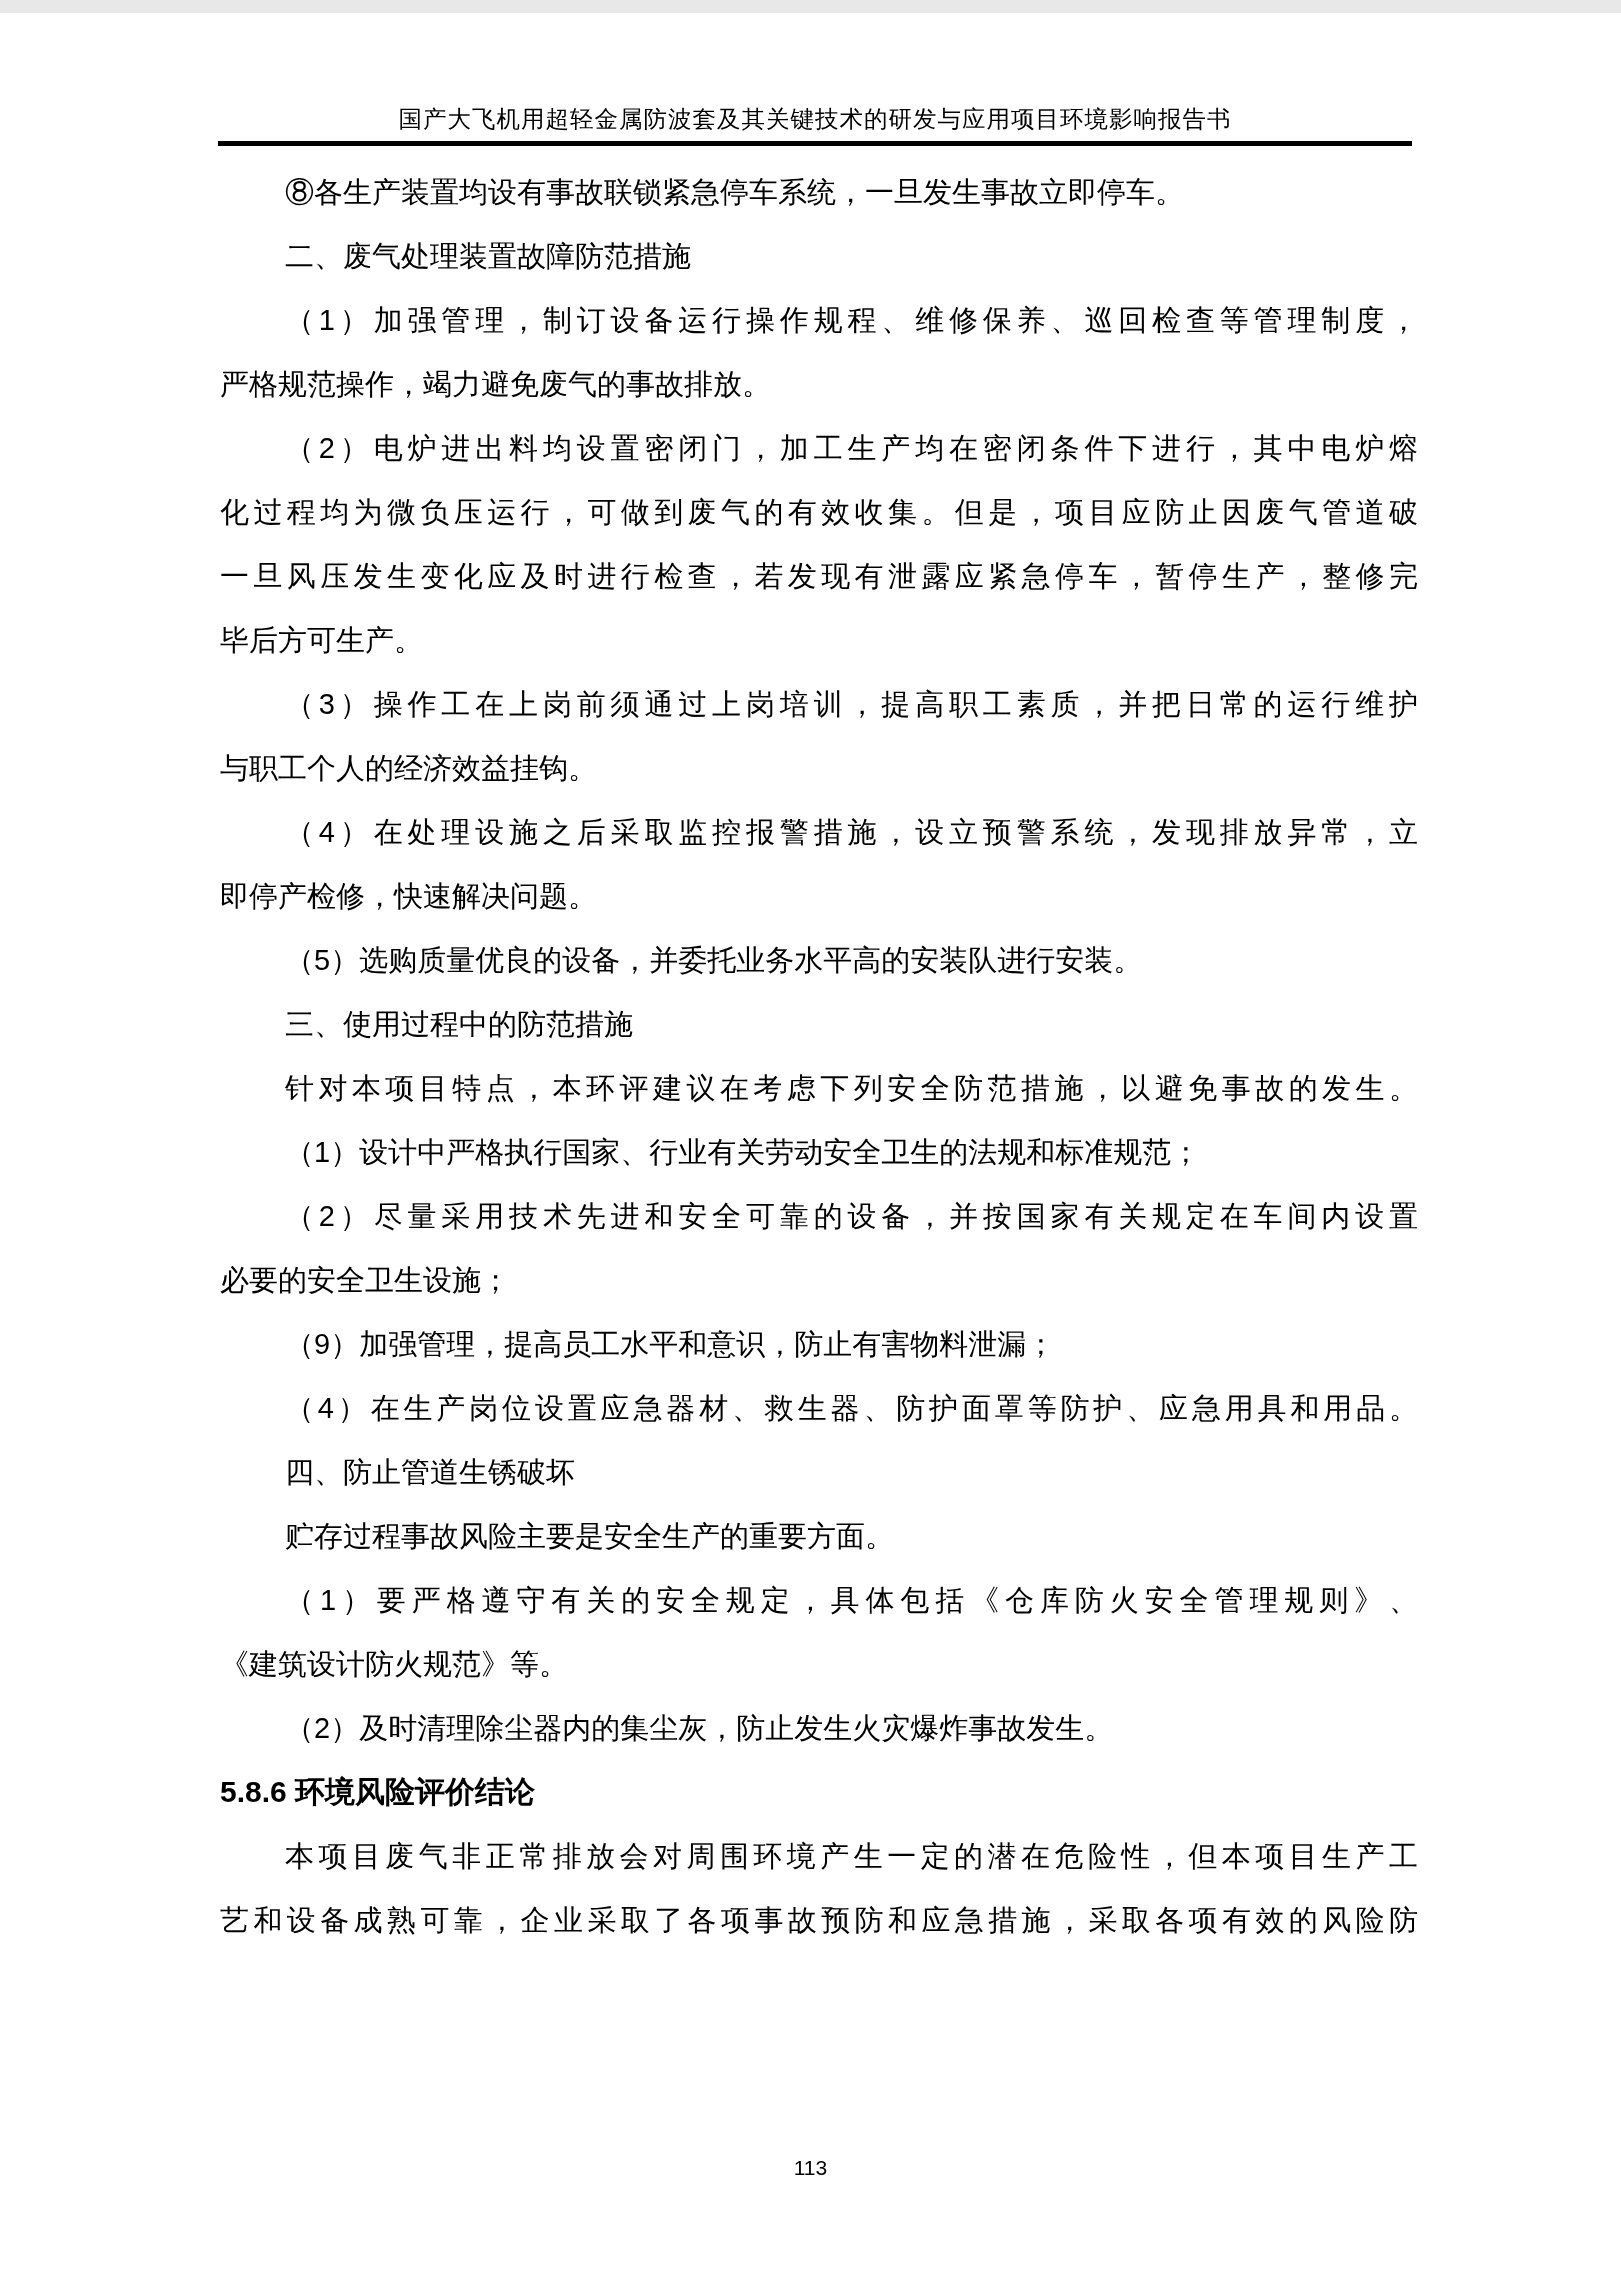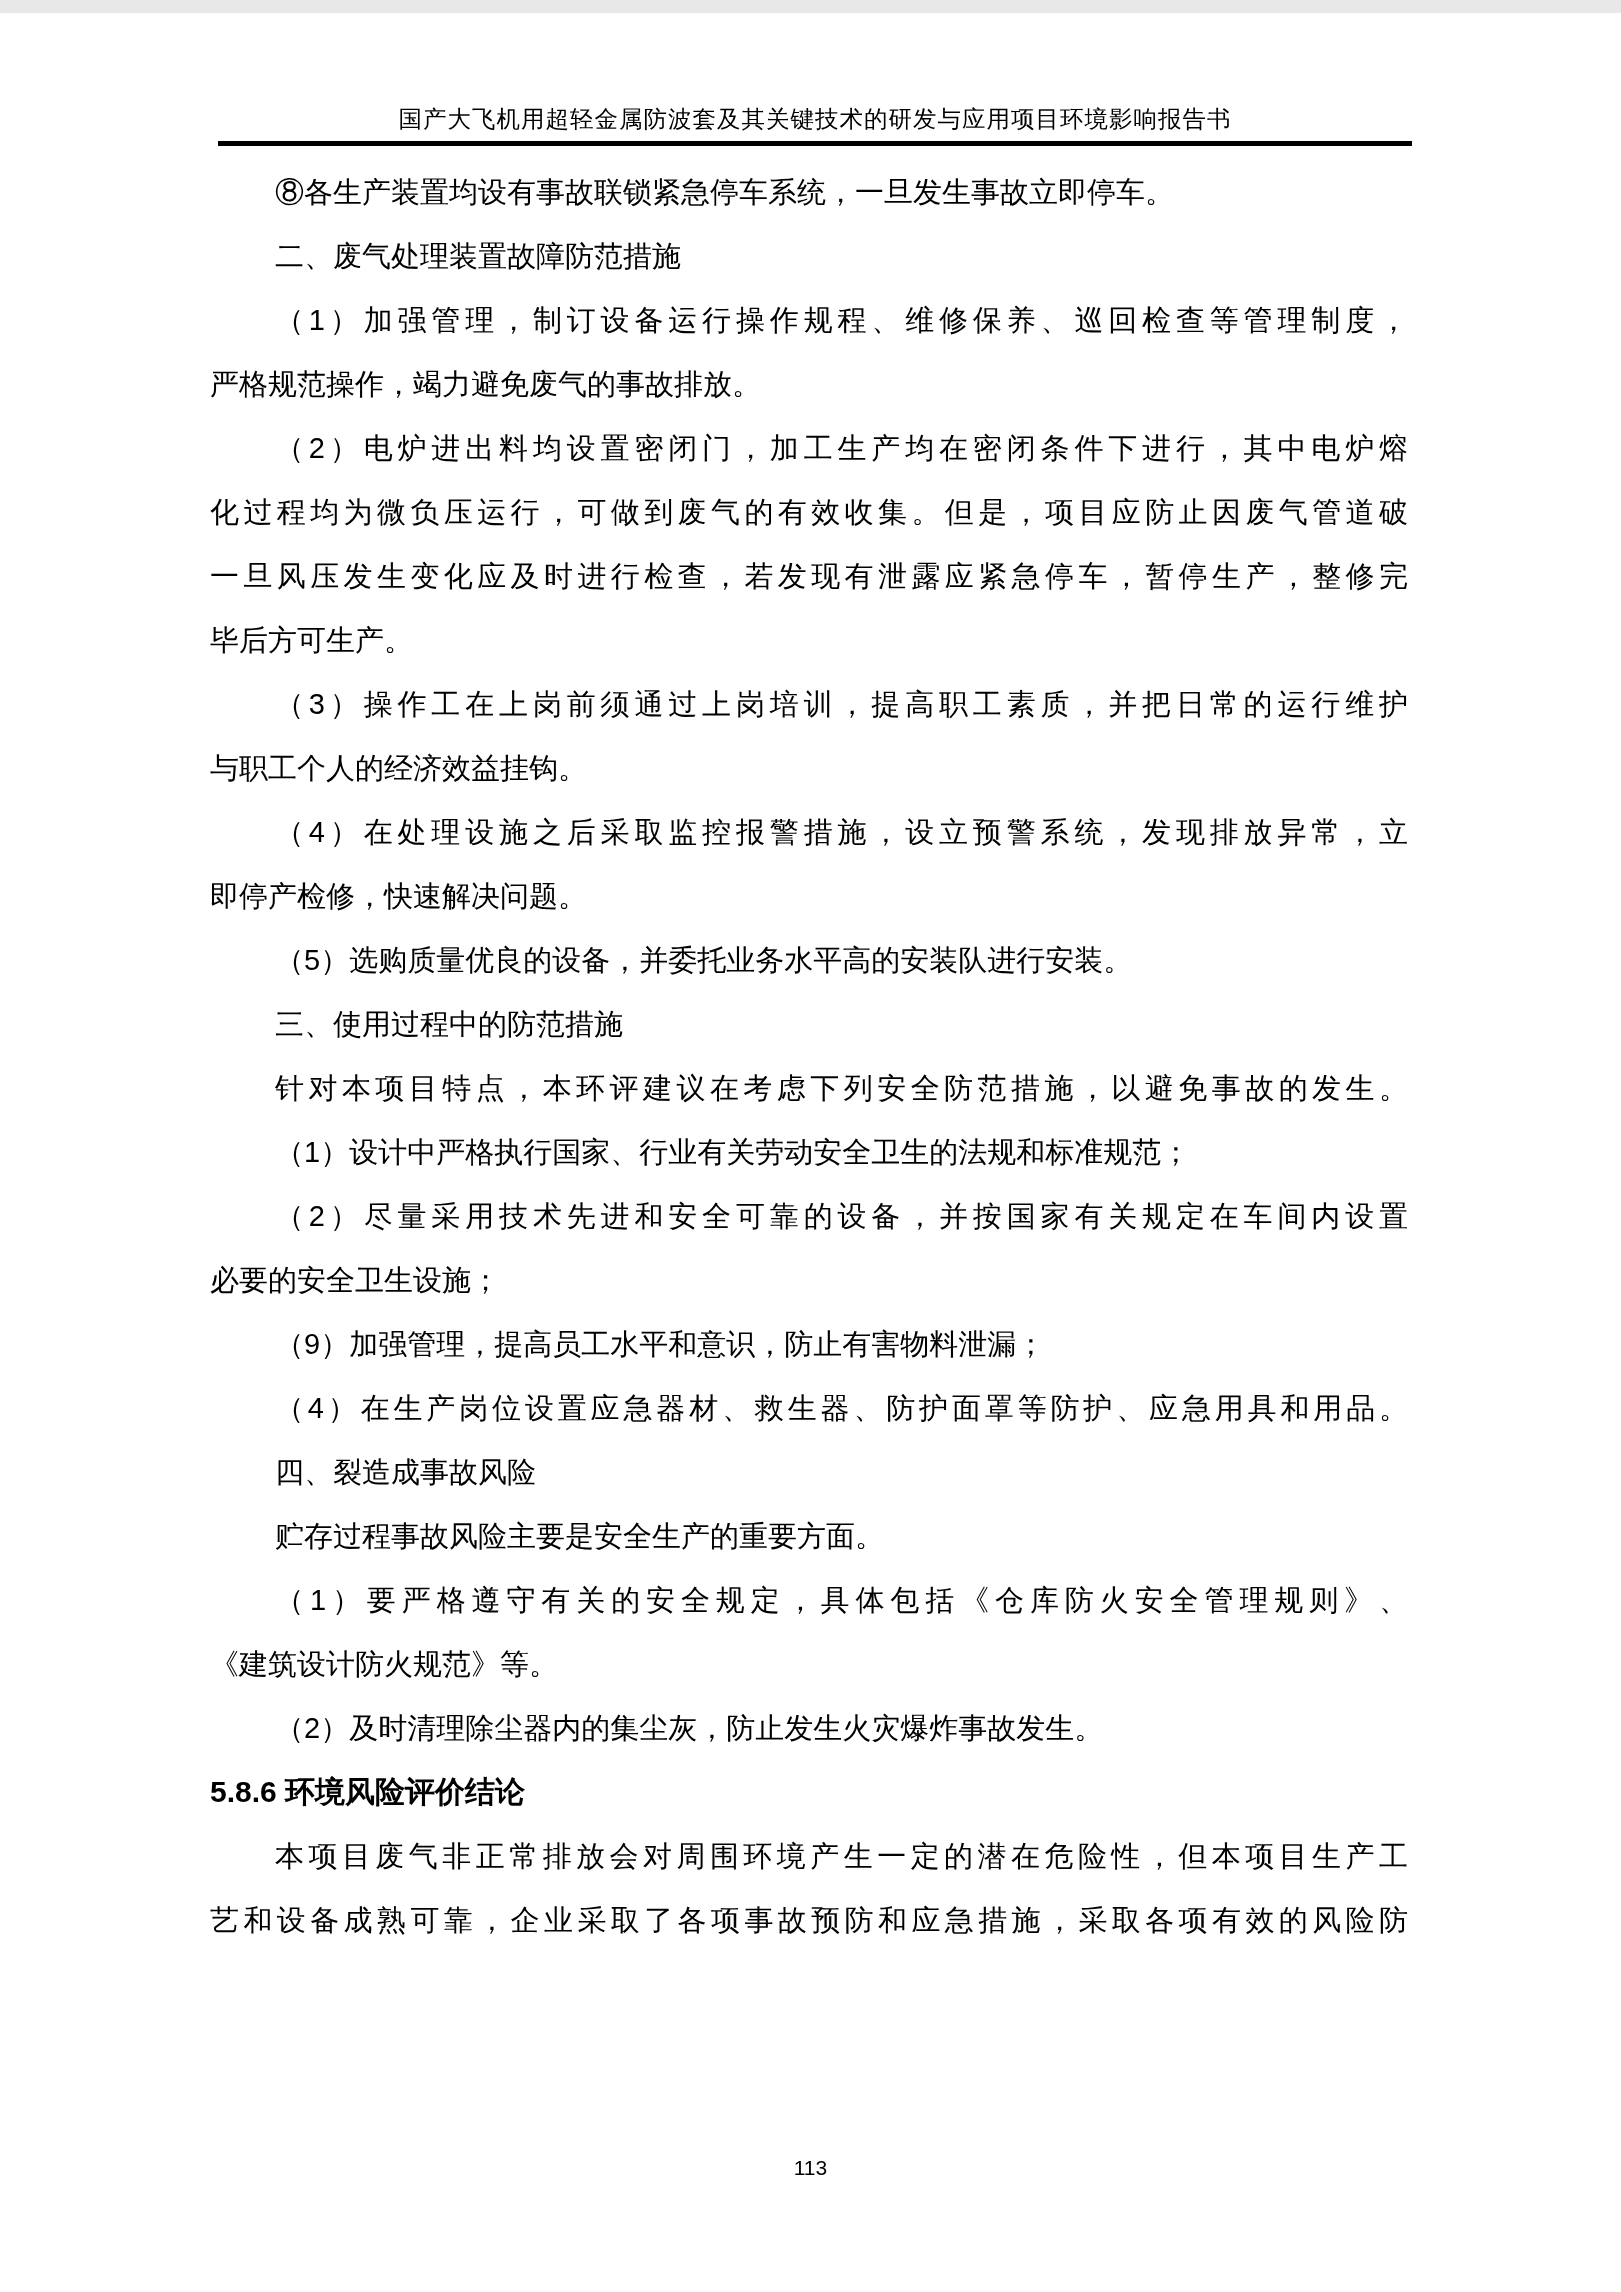--- a/index.html
+++ b/index.html
@@ -28,21 +28,21 @@
     position: absolute;
     top: 128px;
     left: 218px;
     width: 1194px;
     height: 4.9px;
     background: #000000;
   }
   .doc-body {
     position: absolute;
     top: 147px;
-    left: 210px;
+    left: 220px;
     width: 1198px;
   }
   .line {
     font-size: 29px;
     line-height: 64px;
     height: 64px;
     white-space: nowrap;
   }
   .line.indent { padding-left: 65px; }
   .line.justify {
@@ -111,21 +111,21 @@
       <div class="line indent">（1）设计中严格执行国家、行业有关劳动安全卫生的法规和标准规范；</div>
 
       <div class="line indent justify">（2）尽量采用技术先进和安全可靠的设备，并按国家有关规定在车间内设置</div>
 
       <div class="line">必要的安全卫生设施；</div>
 
       <div class="line indent">（9）加强管理，提高员工水平和意识，防止有害物料泄漏；</div>
 
       <div class="line indent justify">（4）在生产岗位设置应急器材、救生器、防护面罩等防护、应急用具和用品。</div>
 
-      <div class="line indent">四、裂造成事故风险</div>
+      <div class="line indent">四、防止管道生锈破坏</div>
 
       <div class="line indent">贮存过程事故风险主要是安全生产的重要方面。</div>
 
       <div class="line indent justify">（1）要严格遵守有关的安全规定，具体包括《仓库防火安全管理规则》、</div>
 
       <div class="line">《建筑设计防火规范》等。</div>
 
       <div class="line indent">（2）及时清理除尘器内的集尘灰，防止发生火灾爆炸事故发生。</div>
 
       <div class="line heading">5.8.6 环境风险评价结论</div>

